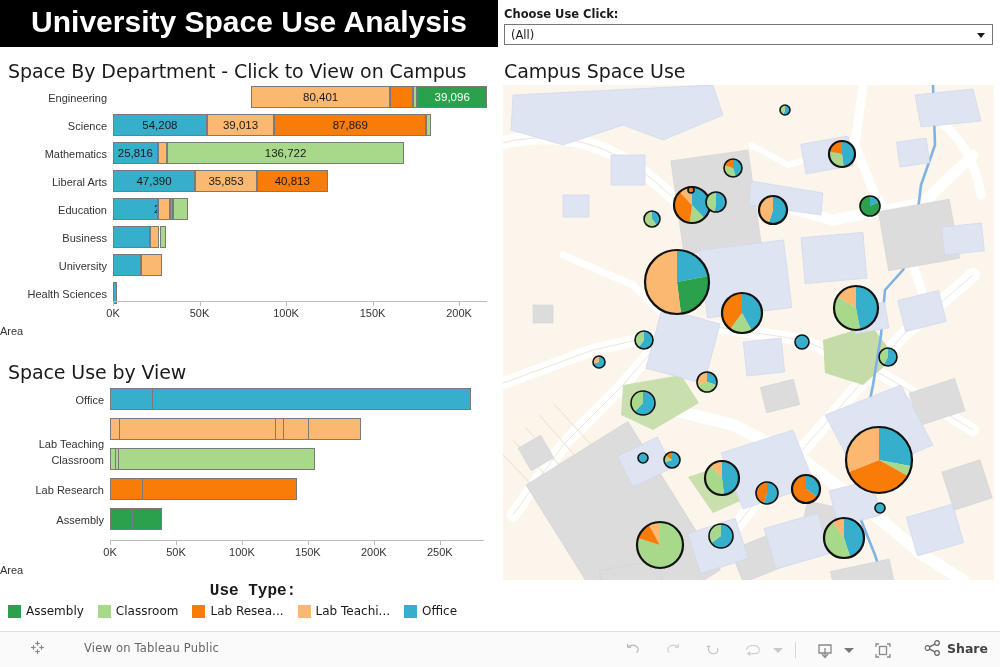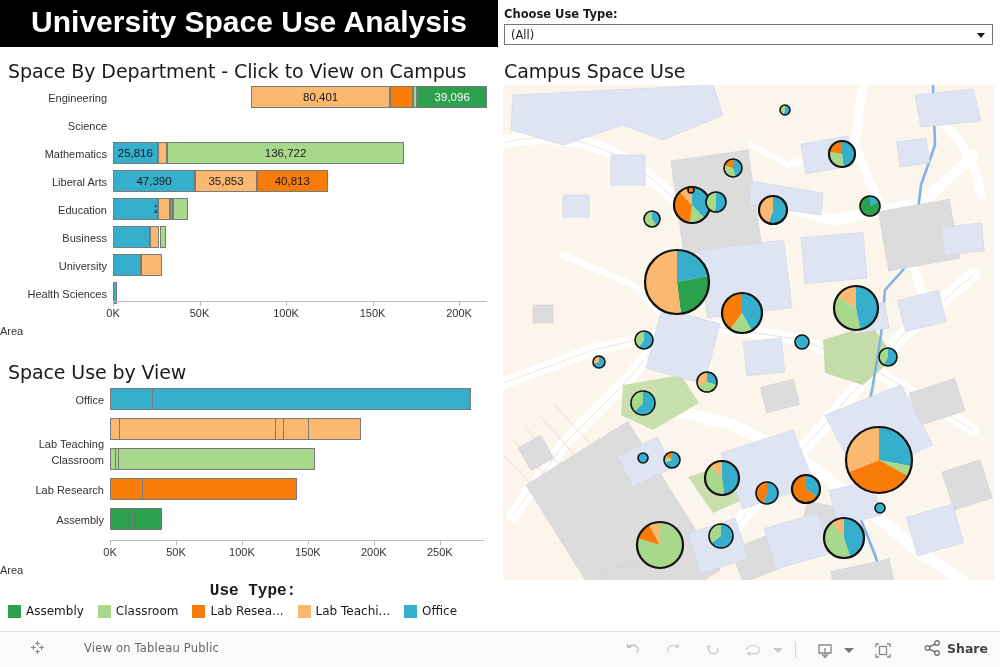--- a/index.html
+++ b/index.html
@@ -158,20 +158,32 @@
           <div class="seg" style="left: 251.1px; width: 139.112px; background: rgb(251, 184, 113);">
             <span class="seg-label">80,401</span>
           </div>
           <div class="seg" style="left: 390.213px; width: 22.666px; background: rgb(249, 124, 8);"></div>
           <div class="seg" style="left: 412.879px; width: 4.32558px; background: rgb(168, 217, 138);"></div>
           <div class="seg" style="left: 417.204px; width: 70px; background: rgb(44, 161, 77);">
             <span class="seg-label light">39,096</span>
           </div>
         </div>
         <div class="rowlabel" style="left: 0px; width: 107px; top: 36px;">Science</div>
+        <div class="bar-track" style="left: 0px; top: 30px; width: 498px;">
+          <div class="seg" style="left: 113px; width: 93.7924px; background: rgb(53, 175, 203);">
+            <span class="seg-label">54,208</span>
+          </div>
+          <div class="seg" style="left: 206.792px; width: 67.5016px; background: rgb(251, 184, 113);">
+            <span class="seg-label">39,013</span>
+          </div>
+          <div class="seg" style="left: 274.294px; width: 152.034px; background: rgb(249, 124, 8);">
+            <span class="seg-label">87,869</span>
+          </div>
+          <div class="seg" style="left: 426.328px; width: 4.4986px; background: rgb(168, 217, 138);"></div>
+        </div>
         <div class="rowlabel" style="left: 0px; width: 107px; top: 64px;">Mathematics</div>
         <div class="bar-track" style="left: 0px; top: 58px; width: 498px;">
           <div class="seg" style="left: 113px; width: 44.6677px; background: rgb(53, 175, 203);">
             <span class="seg-label">25,816</span>
           </div>
           <div class="seg" style="left: 157.668px; width: 9.6893px; background: rgb(251, 184, 113);"></div>
           <div class="seg" style="left: 167.357px; width: 236.561px; background: rgb(168, 217, 138);">
             <span class="seg-label">136,722</span>
           </div>
         </div>
@@ -299,21 +311,21 @@
           <div class="lg-item">
             <span class="lg-swatch" style="background: rgb(53, 175, 203);"></span>
             <span class="lg-label">Office</span>
           </div>
         </div>
     </div>
   </div>
 
   <div id="right-col">
 
-    <div id="filter-label">Choose Use Type:</div>
+    <div id="filter-label">Choose Use Click:</div>
 
     <div id="use-type-select">
       <span id="use-type-value">(All)</span>
       <span id="select-arrow"></span>
     </div>
 
     <div id="map-title" class="sheet-title">Campus Space Use</div>
 
     <div id="map-frame">
       <svg id="map-svg" width="491" height="495" viewBox="0 0 491 495">

